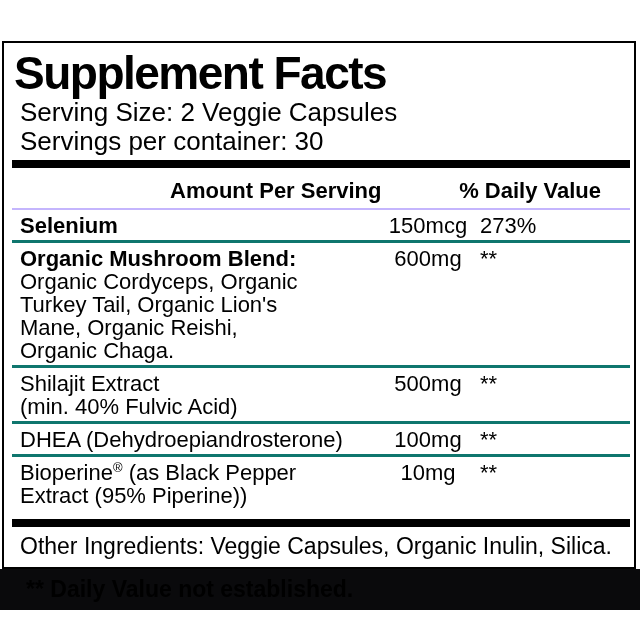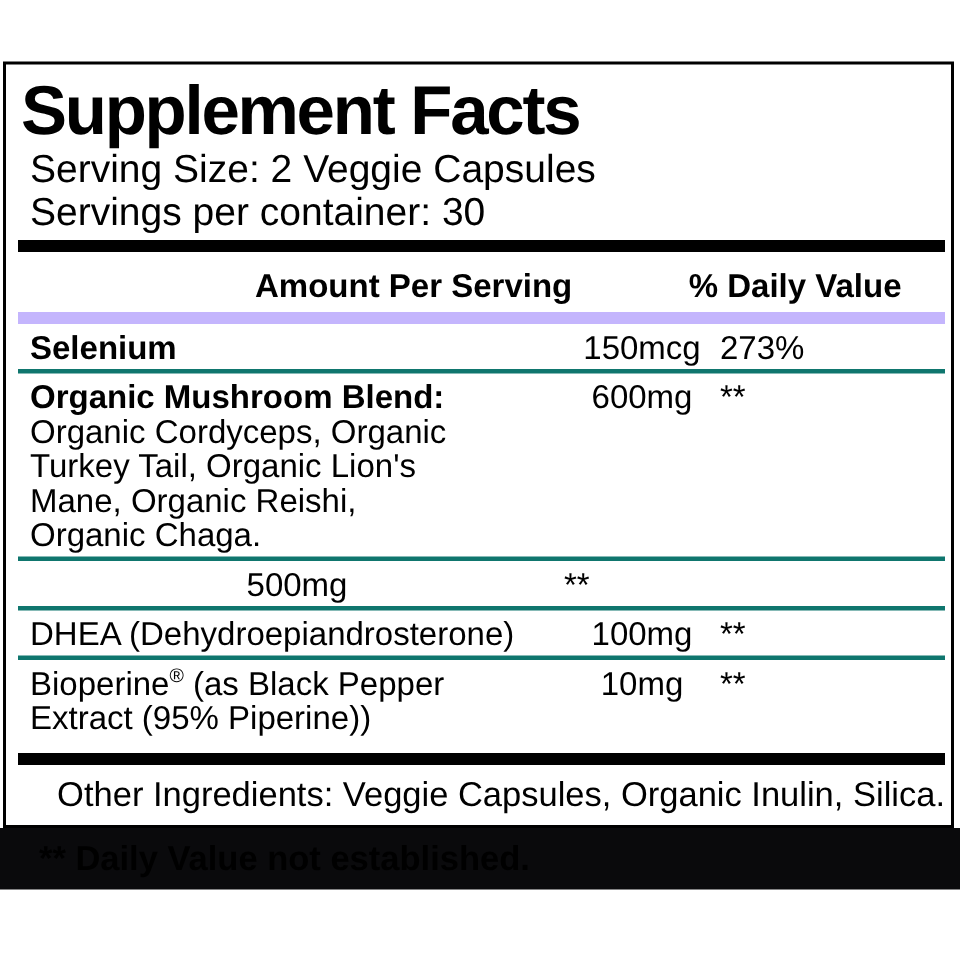--- a/index.html
+++ b/index.html
@@ -46,21 +46,21 @@
   }
   .inner {
     margin: 0 4px 0 8px;
   }
   .col-header {
     display: flex;
     align-items: flex-end;
     font-size: 22px;
     font-weight: bold;
     padding: 10px 0 4px 0;
-    border-bottom: 8px solid #c4b5fd;
+    border-bottom: 2px solid #c4b5fd;
   }
   .col-header .hdr-amount { margin-left: 158px; }
   .col-header .hdr-dv { margin-left: auto; margin-right: 29px; }
   .ing-row {
     display: grid;
     grid-template-columns: 356px 104px 86px;
     padding: 4px 0 3px 8px;
     border-bottom: 3px solid #0f766e;
     font-size: 22px;
     line-height: 23px;
@@ -70,21 +70,20 @@
   .ing-name.bold { font-weight: bold; }
   .ing-desc { white-space: pre-line; font-weight: normal; }
   .ing-amount { text-align: center; }
   .ing-dv { text-align: left; }
   .reg-mark { font-size: 13px; vertical-align: super; line-height: 0; }
   .other-ing {
     margin: 0 4px 0 8px;
     padding: 7px 0 4px 8px;
     font-size: 23px;
     line-height: 24px;
-    text-align: right;
   }
   .footnote-band {
     margin: 0;
     width: 640px;
     height: 41px;
     background: #0a0a0c;
     display: flex;
     align-items: center;
     overflow: hidden;
   }
@@ -133,20 +132,24 @@
           <div class="ing-desc">Organic Cordyceps, Organic
 Turkey Tail, Organic Lion's
 Mane, Organic Reishi,
 Organic Chaga.</div>
         </div>
         <div class="ing-amount">600mg</div>
         <div class="ing-dv">**</div>
       </div>
 
       <div class="ing-row">
+        <div>
+          <div class="ing-name">Shilajit Extract</div>
+          <div class="ing-desc">(min. 40% Fulvic Acid)</div>
+        </div>
         <div class="ing-amount">500mg</div>
         <div class="ing-dv">**</div>
       </div>
 
       <div class="ing-row">
         <div>
           <div class="ing-name">DHEA (Dehydroepiandrosterone)</div>
         </div>
         <div class="ing-amount">100mg</div>
         <div class="ing-dv">**</div>

